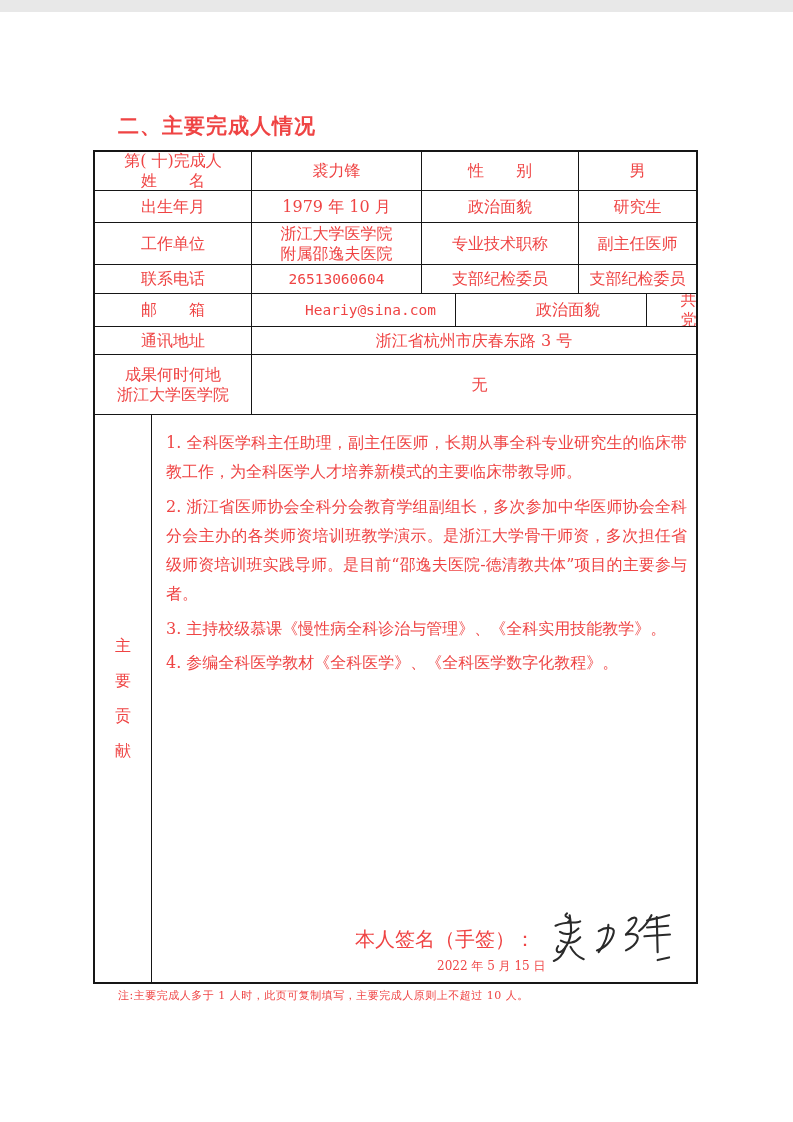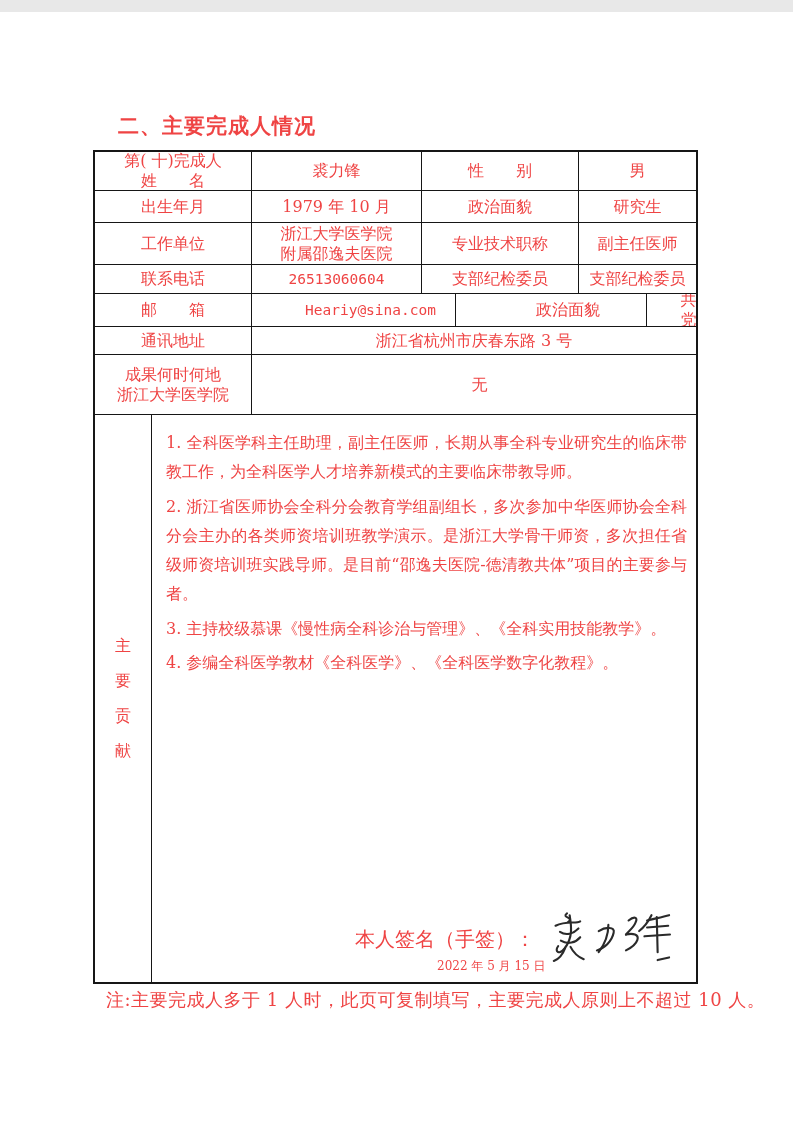--- a/index.html
+++ b/index.html
@@ -92,23 +92,23 @@
   }
   .signature-svg { width: 148px; height: 66px; margin: -18px 0 -10px 2px; }
   .sign-date {
     font-size: 12px;
     padding-left: 271px;
     margin-top: 0px;
     margin-bottom: 3px;
   }
   .footnote {
     position: absolute;
-    left: 106px;
+    left: 118px;
     top: 976px;
-    font-size: 18px;
+    font-size: 11px;
     letter-spacing: 0.5px;
   }
 </style>
 </head>
 <body>
 
 <div class="page">
 
   <div class="doc-title">二、主要完成人情况</div>
 

